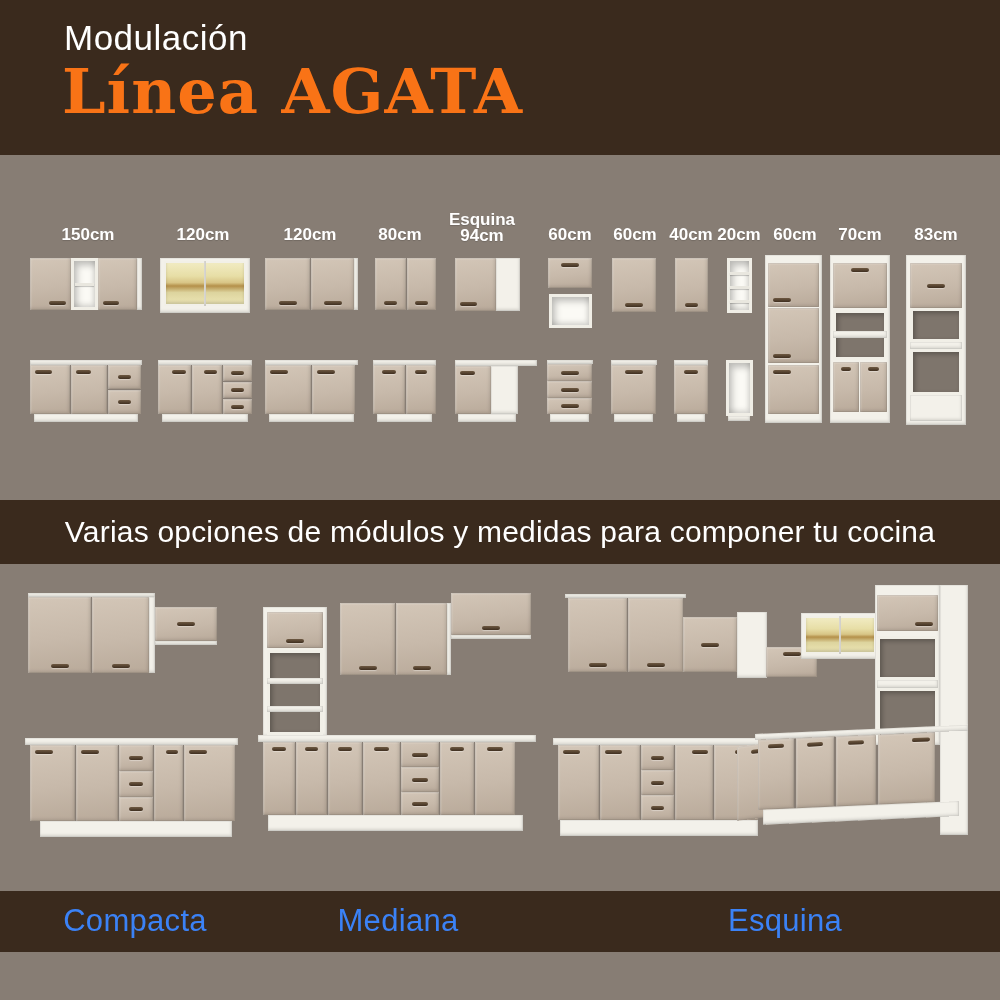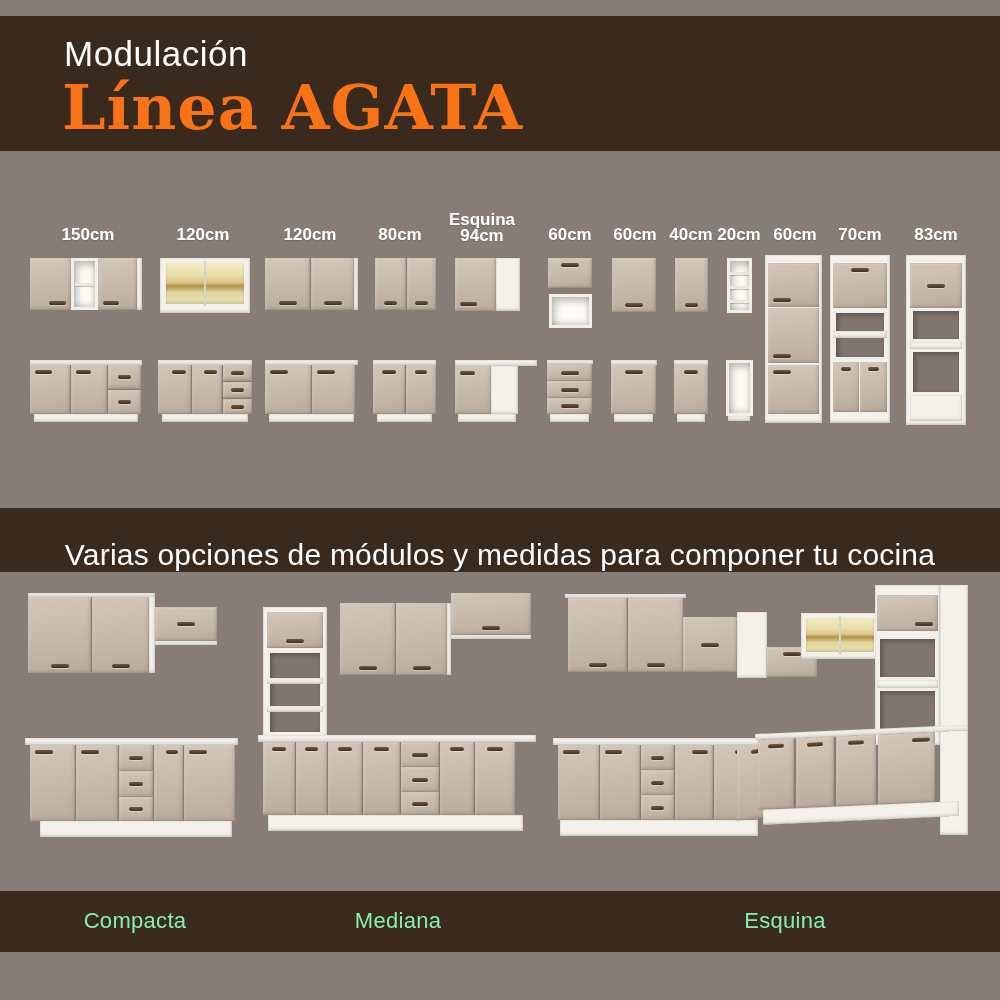--- a/index.html
+++ b/index.html
@@ -3,46 +3,46 @@
 <meta charset="utf-8">
 <style>
   html,body{margin:0;padding:0;background:#555;}
   .canvas{
     position:relative;width:1000px;height:1000px;overflow:hidden;
     background:var(--bg,#877d74);
     font-family:"Liberation Sans",sans-serif;
     -webkit-font-smoothing:antialiased;
   }
   .band{background:var(--band,#3a2a1d);}
-  .header{position:absolute;top:16px;left:0;width:1000px;height:135px;}
+  .header{position:absolute;top:0;left:0;width:1000px;height:155px;}
   .header-subtitle{
     position:absolute;left:64px;top:18px;
     color:#fff;font-size:35px;font-weight:400;letter-spacing:.5px;
   }
   .header-title{
     position:absolute;left:62px;top:55px;
     color:#f97316;font-size:62px;font-weight:700;letter-spacing:1px;
     font-family:"DejaVu Serif","Liberation Serif",serif;
   }
   .modules-layer{position:absolute;top:155px;left:0;width:1000px;height:345px;}
   .module-label{
     position:absolute;transform:translateX(-50%);
     color:#fff;font-size:17px;font-weight:bold;line-height:16px;text-align:center;
     text-shadow:0 1px 1px rgba(0,0,0,.15);white-space:nowrap;
   }
   .mid-banner{
     position:absolute;top:500px;left:0;width:1000px;height:64px;
-    display:flex;align-items:flex-end;justify-content:center;margin-top:8px;
+    display:flex;align-items:center;justify-content:center;
   }
   .mid-banner span{color:#fff;font-size:30px;letter-spacing:.2px;}
   .layouts-layer{position:absolute;top:564px;left:0;width:1000px;height:327px;}
   .footer-band{position:absolute;top:891px;left:0;width:1000px;height:61px;}
   .footer-label{
     position:absolute;top:50%;transform:translate(-50%,-54%);
-    color:#86efac;font-size:22px;letter-spacing:.3px;
+    color:#3b82f6;font-size:31px;letter-spacing:.3px;
   }
   
   .pz{position:absolute;box-sizing:border-box;}
   .door{
     background:linear-gradient(173deg,#d3c6b7 0%,#c7b9aa 55%,#b9aa9a 100%);
     box-shadow:inset 0 0 0 1px rgba(0,0,0,.07),
                inset -2px -2px 3px rgba(0,0,0,.10),
                inset 1px 1px 2px rgba(255,255,255,.35);
   }
   .white{

